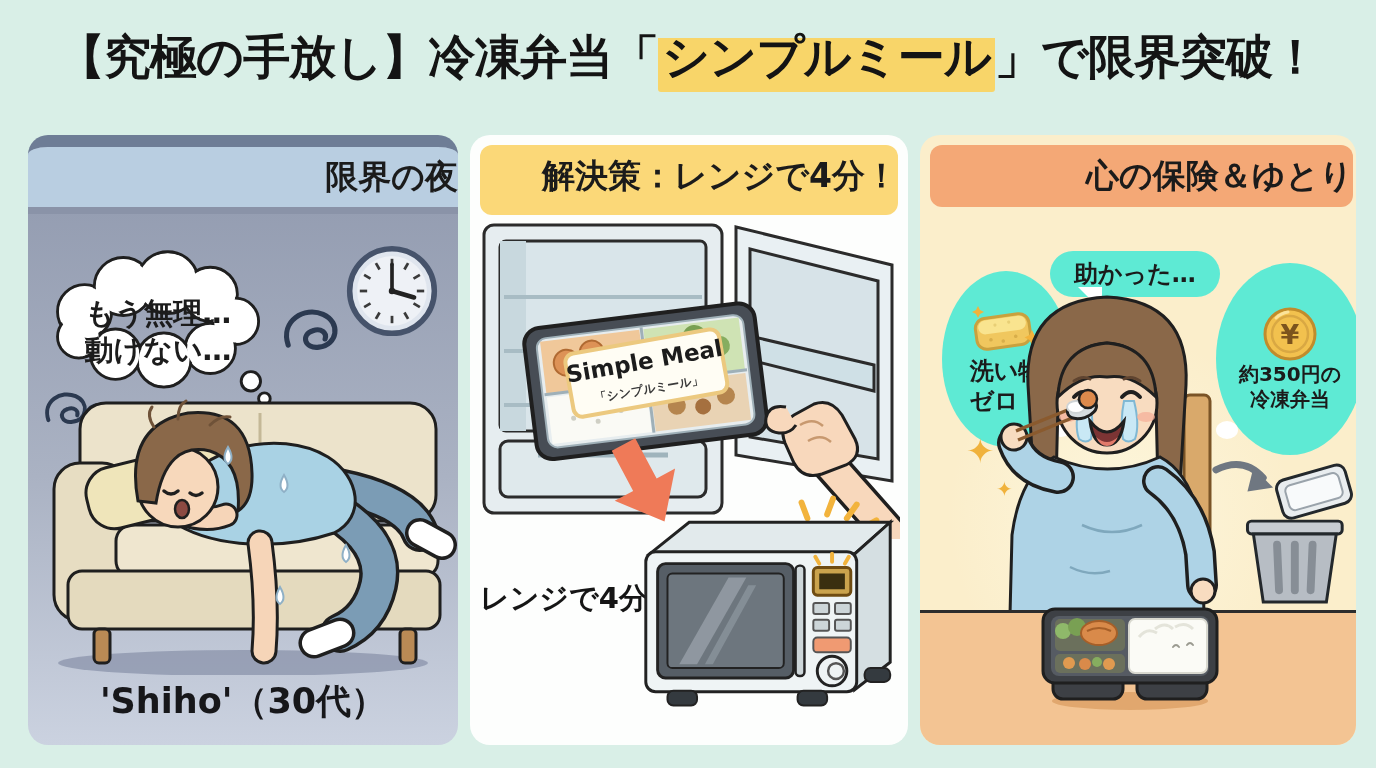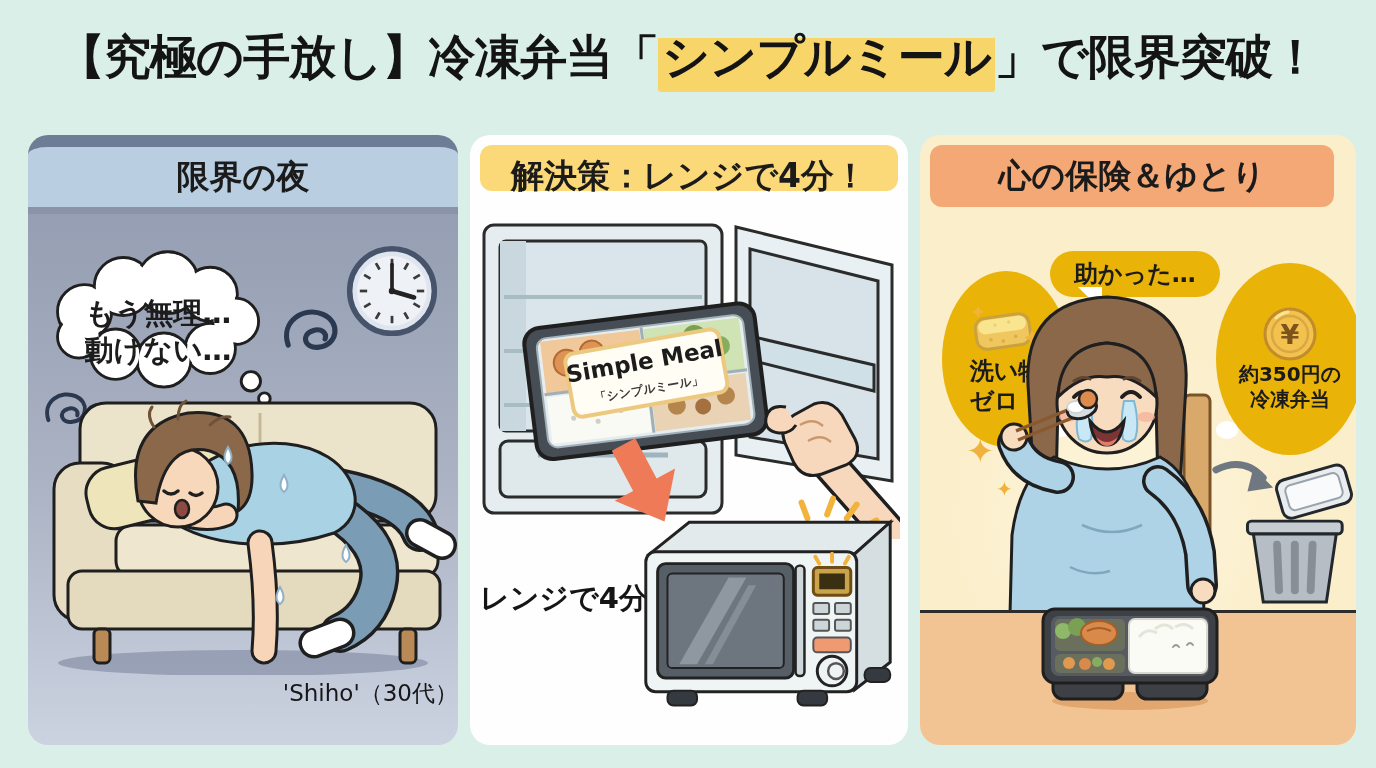--- a/index.html
+++ b/index.html
@@ -9,52 +9,52 @@
 
   
   .title{position:absolute;top:26px;left:0;width:100%;text-align:center;
          font-size:47px;font-weight:900;letter-spacing:-1px;color:#141414;white-space:nowrap;}
   .title .hl{background:linear-gradient(180deg,rgba(0,0,0,0) 14%, #f8d569 14%);
              padding:0 4px 8px 4px;border-radius:3px;}
 
   
   .panels{position:absolute;left:28px;top:135px;display:flex;gap:12px;}
   .panel{position:relative;height:610px;border-radius:20px;overflow:hidden;}
-  .panel-header{font-size:33px;font-weight:800;text-align:center;}
+  .panel-header{font-size:33px;font-weight:800;text-align:right;}
 
   
   .panel--night{width:430px;background:linear-gradient(180deg,#9099ae 0%,#aab2c3 55%,#cbd2e0 100%);
                 border-top:12px solid #6e7d96;height:598px;}
   .p1-header{height:60px;line-height:60px;background:#b9cee1;border-bottom:7px solid #8a93a8;}
-  .p1-caption{position:absolute;left:0;top:531px;width:100%;text-align:right;
-              font-size:23px;font-weight:400;color:#17171a;}
+  .p1-caption{position:absolute;left:0;top:531px;width:100%;text-align:center;
+              font-size:35px;font-weight:700;color:#17171a;}
   .thought{position:absolute;left:16px;top:100px;width:232px;height:168px;}
   .clock{position:absolute;right:20px;top:98px;width:92px;height:92px;}
   .squiggle{position:absolute;}
   .sq1{left:14px;top:238px;width:64px;}
   .sq2{left:252px;top:153px;width:82px;}
   .sq3{left:55px;top:253px;width:42px;transform:rotate(18deg);}
   .couch-scene{position:absolute;left:0;top:228px;width:430px;height:300px;}
 
   
   .panel--solution{width:438px;background:#fdfefd;}
-  .p2-header{position:absolute;left:10px;right:10px;top:10px;height:46px;line-height:62px;
+  .p2-header{position:absolute;left:10px;right:10px;top:10px;height:70px;line-height:62px;
              background:#fbd878;border-radius:12px;}
   .fridge{position:absolute;left:8px;top:84px;width:422px;height:320px;}
   .down-arrow{position:absolute;left:136px;top:300px;width:76px;height:96px;transform:rotate(-28deg);}
   .p2-note{position:absolute;left:10px;top:445px;font-size:29px;font-weight:800;line-height:1.3;color:#151515;}
   .microwave{position:absolute;left:162px;top:352px;width:272px;height:240px;}
 
   
   .panel--relief{width:436px;background:#fbeecb;}
-  .p3-header{position:absolute;left:10px;right:22px;top:10px;height:62px;line-height:62px;
+  .p3-header{position:absolute;left:10px;right:3px;top:10px;height:62px;line-height:62px;
              background:#f4a876;border-radius:12px;}
   .glow{position:absolute;left:0;top:82px;width:436px;height:394px;
         background:radial-gradient(ellipse 230px 250px at 200px 300px,#fdf6dc 0%,rgba(253,246,220,0) 75%);}
-  .bubble{position:absolute;background:#eab308;display:flex;flex-direction:column;
+  .bubble{position:absolute;background:#5eead4;display:flex;flex-direction:column;
           align-items:center;justify-content:center;text-align:right;}
   .bubble-top{left:130px;top:116px;padding:8px 24px;border-radius:34px;
               font-size:27px;font-weight:800;}
   .bubble-top::after{content:"";position:absolute;left:28px;bottom:-14px;width:0;height:0;
               border:12px solid transparent;border-top-color:#fff;border-right-color:#fff;}
   .bubble-left{left:22px;top:136px;width:128px;height:176px;border-radius:50%;}
   .bubble-left::after{content:"";position:absolute;right:-2px;bottom:10px;width:22px;height:18px;
               background:#fff;border-radius:50%;}
   .bubble-right{left:296px;top:128px;width:148px;height:192px;border-radius:50%;}
   .bubble-right::after{content:"";position:absolute;left:0px;bottom:16px;width:22px;height:18px;

